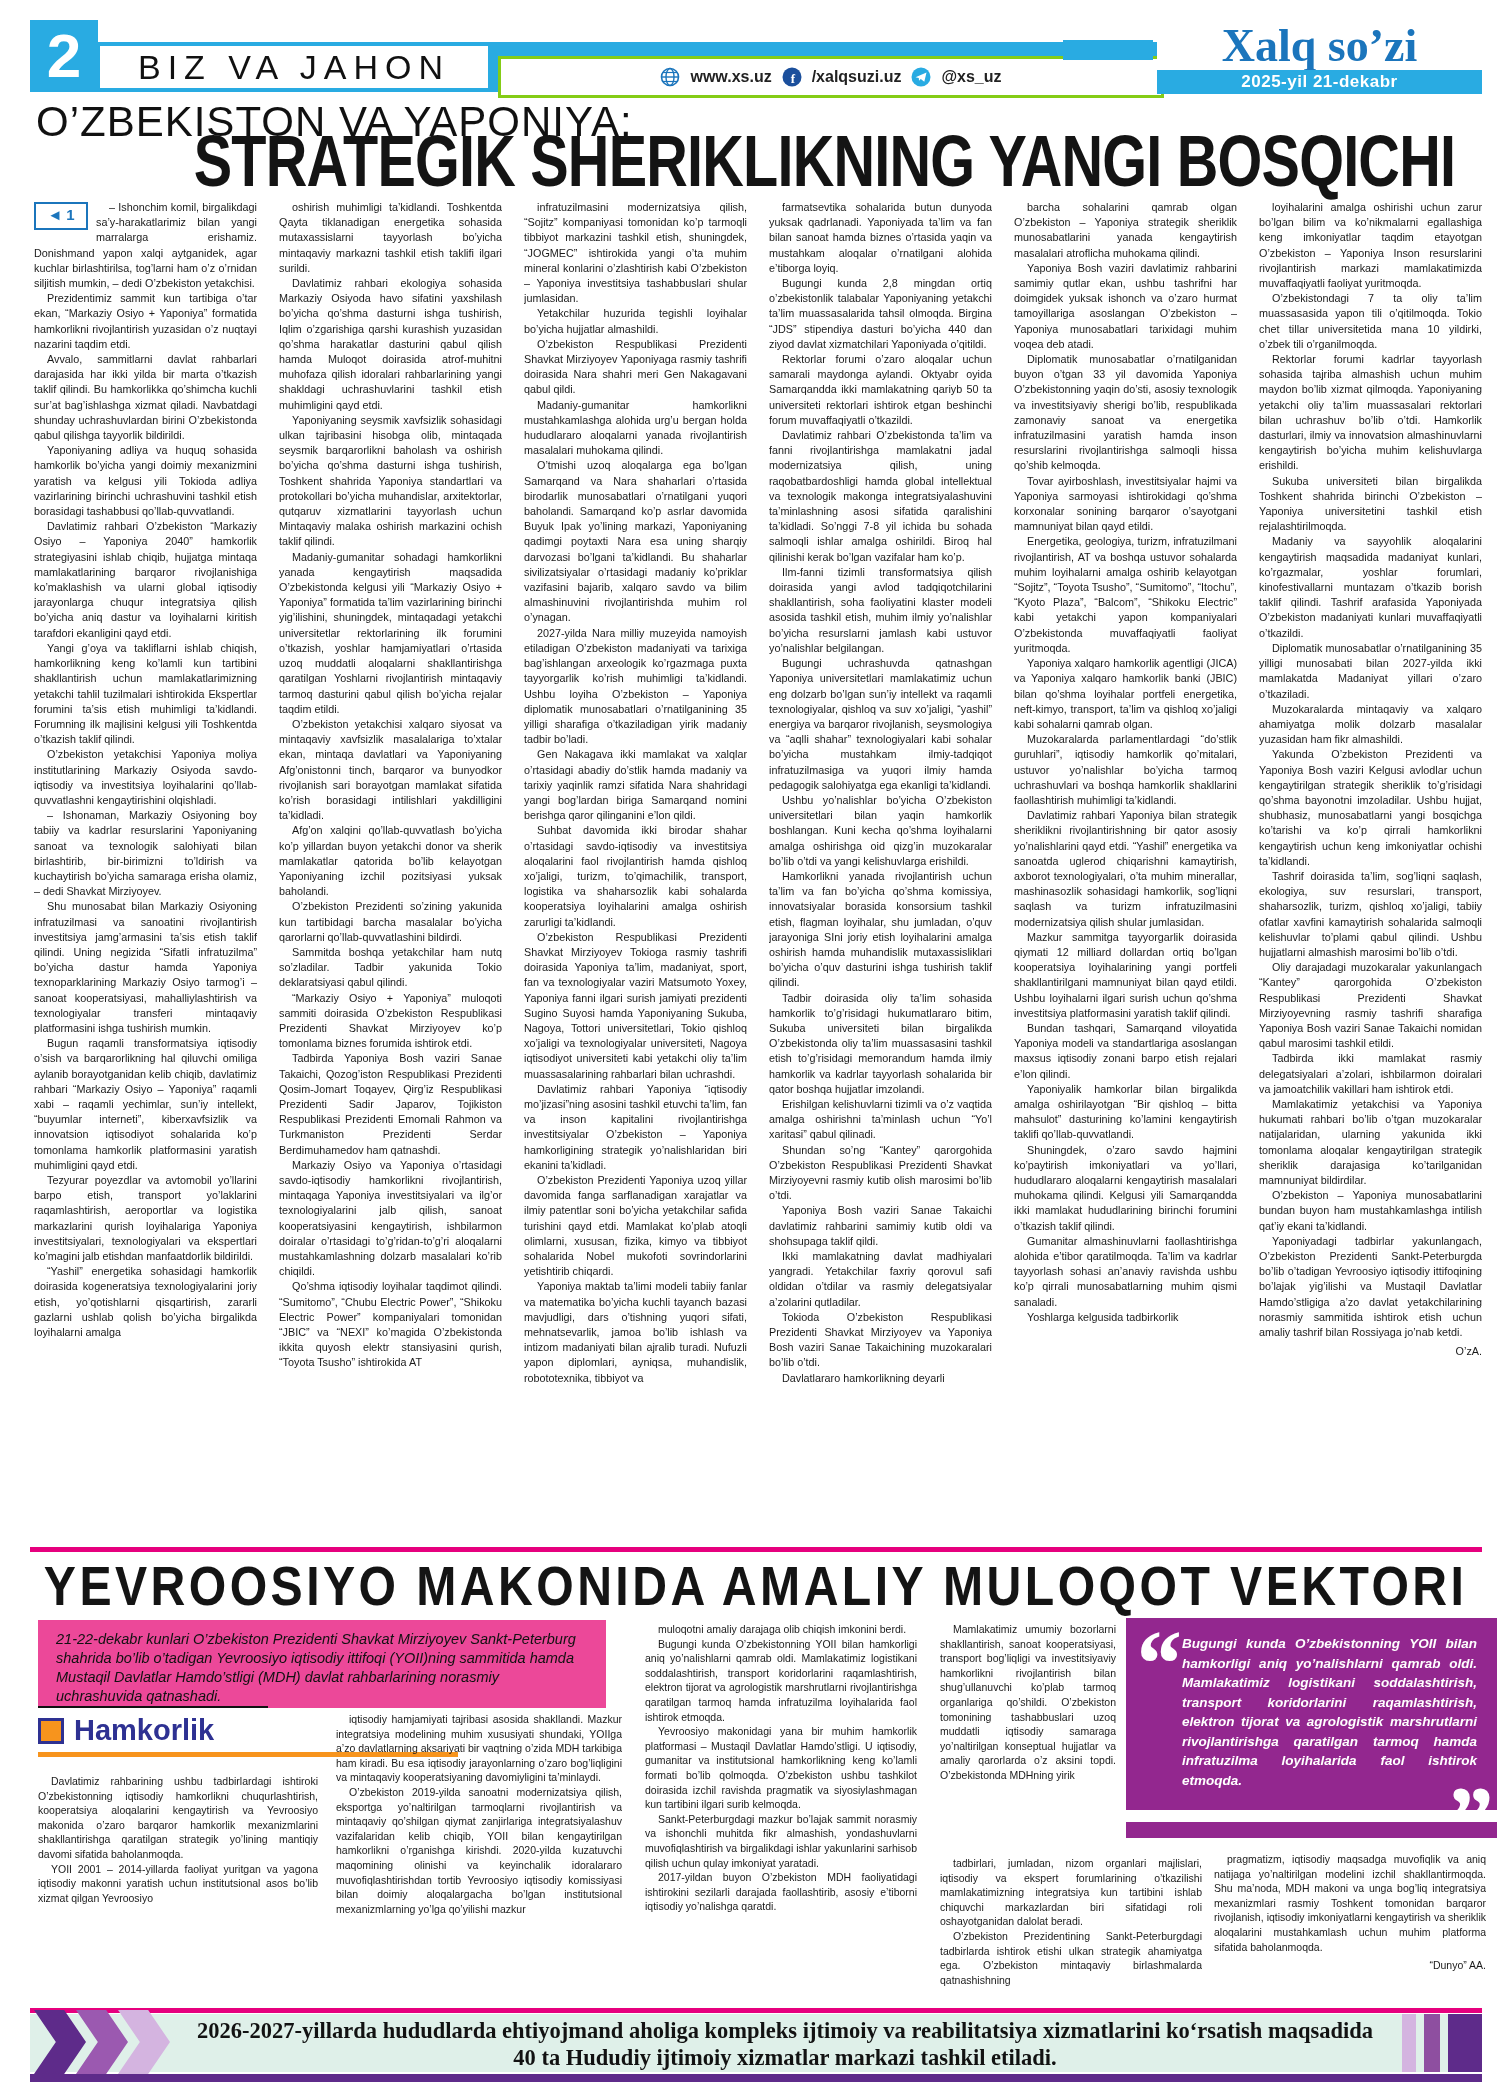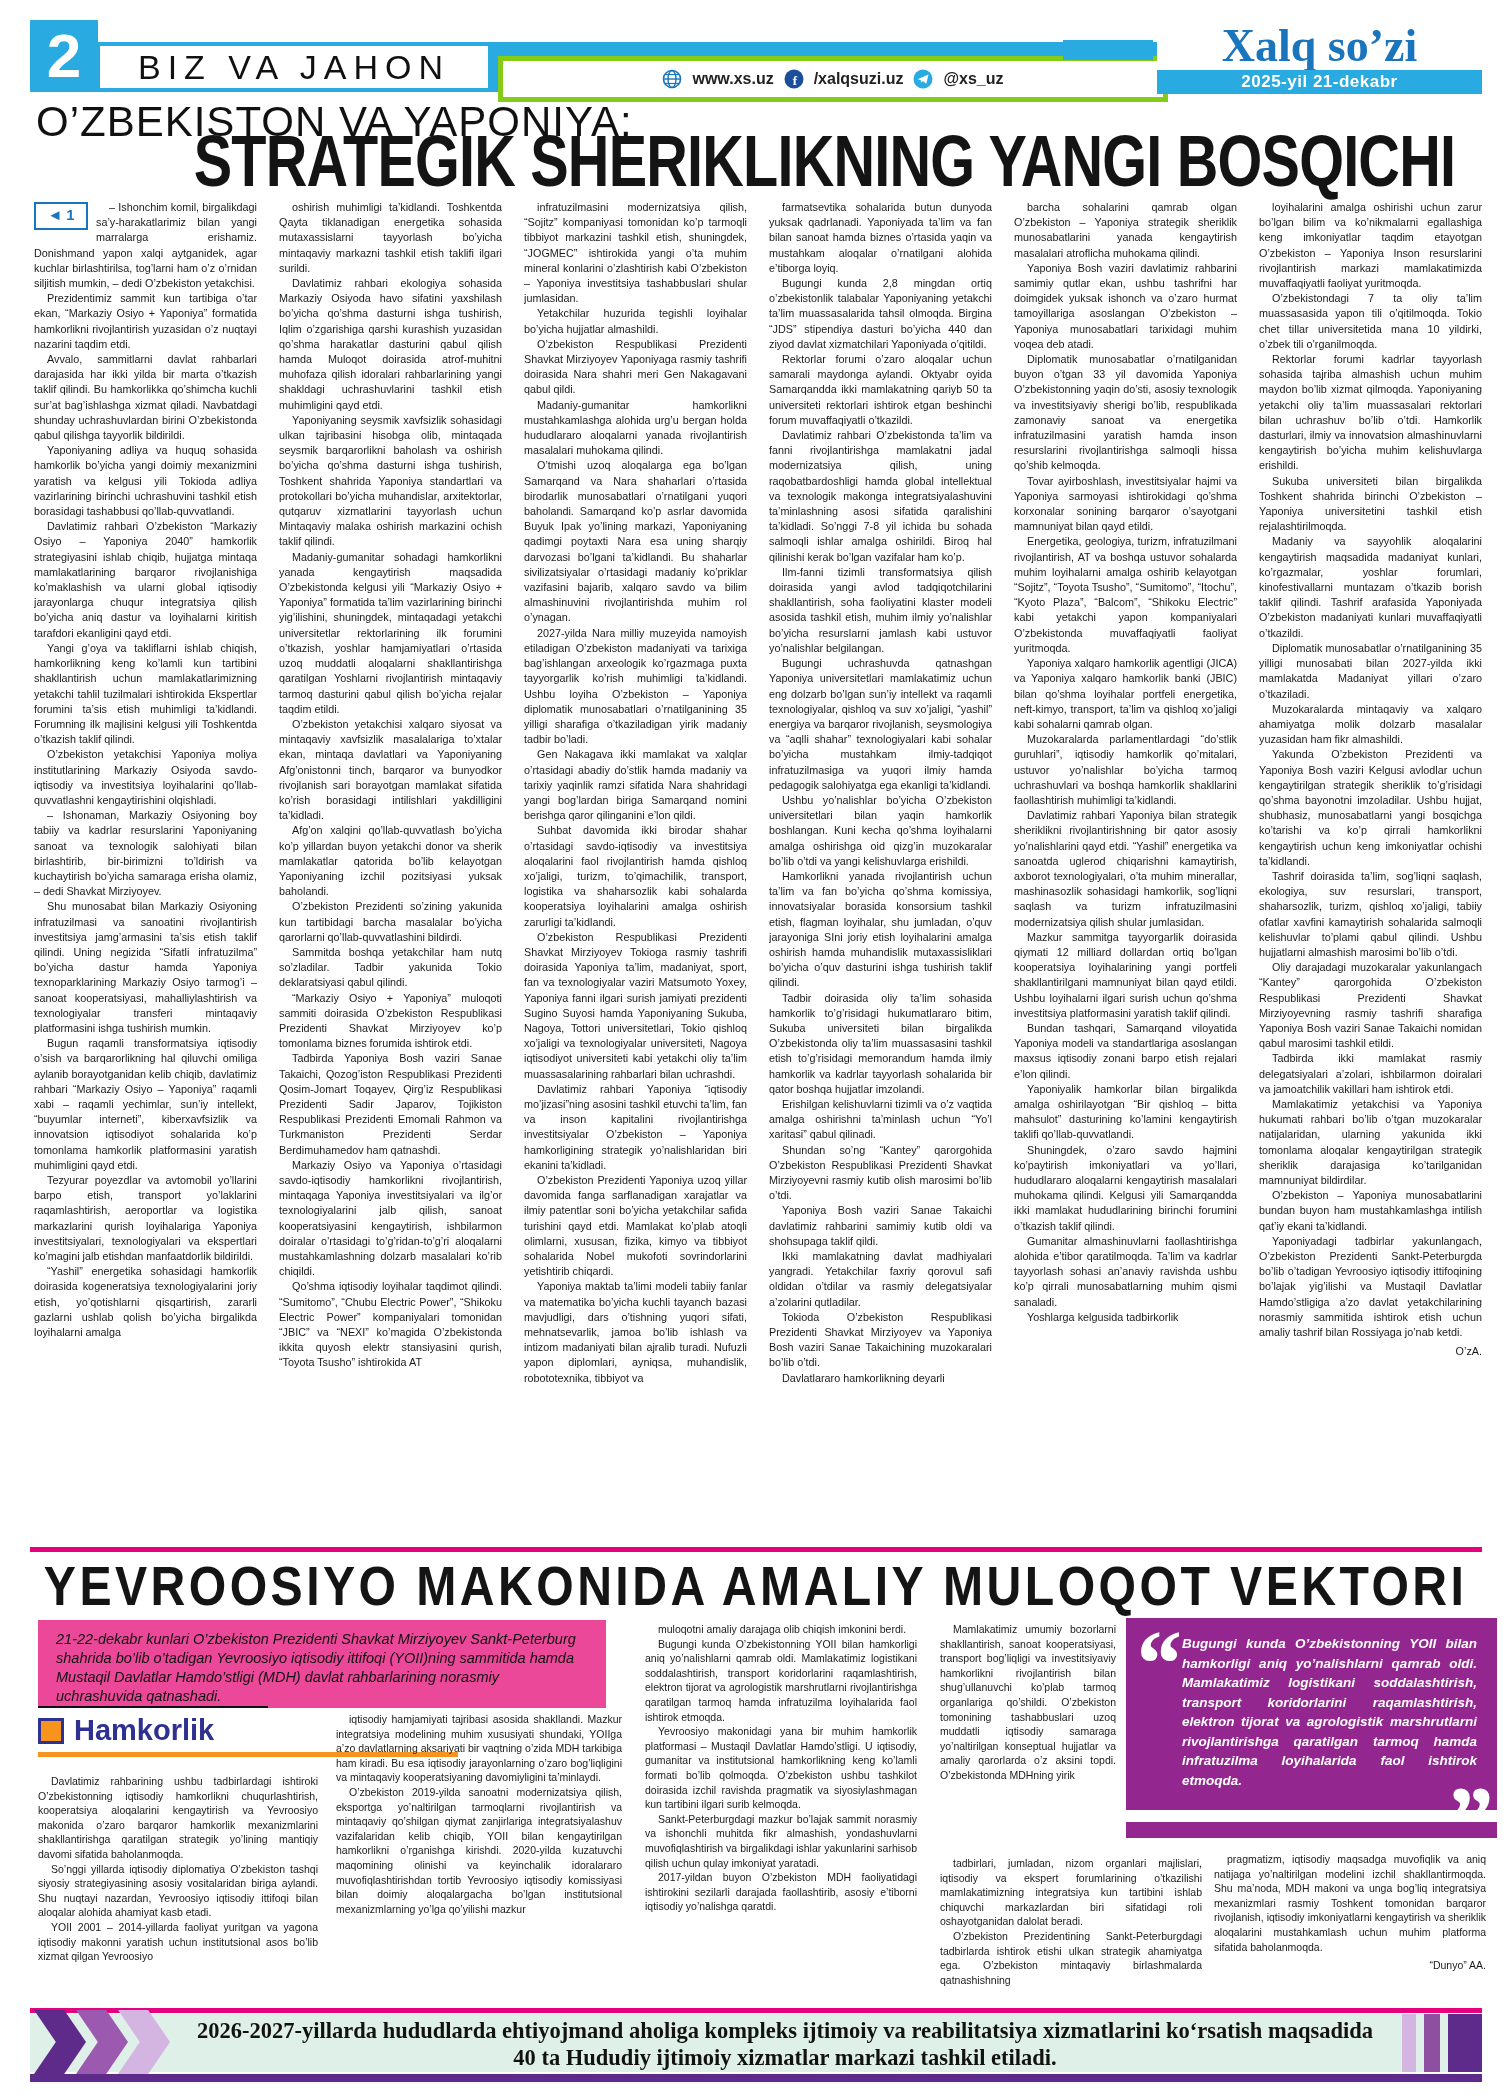--- a/index.html
+++ b/index.html
@@ -7,21 +7,21 @@
         font-family:"Liberation Sans",sans-serif;color:#1a1a1a;}
   
   .mast-bar{position:absolute;left:30px;top:42px;width:1452px;height:50px;background:#29ABE2;}
   .pagenum-block{position:absolute;left:30px;top:20px;width:68px;height:72px;background:#29ABE2;
         display:flex;align-items:center;justify-content:center;}
   .pagenum-block span{color:#fff;font-size:62px;font-weight:bold;line-height:1;}
   .section-box{position:absolute;left:100px;top:46px;width:388px;height:42px;background:#fff;
         display:flex;align-items:center;justify-content:center;}
   .section-box span{font-size:34px;letter-spacing:7px;color:#111;}
   .social-box{position:absolute;left:498px;top:56px;width:660px;height:36px;background:#fff;
-        border:5px solid #84cc16;display:flex;align-items:center;justify-content:center;gap:10px;
+        border:3px solid #84cc16;display:flex;align-items:center;justify-content:center;gap:10px;
         font-size:16px;font-weight:bold;color:#222;}
   .social-box .icn{display:inline-flex;width:20px;height:20px;}
   .logo-strip{position:absolute;left:1063px;top:40px;width:90px;height:20px;background:#29ABE2;}
   .logo-area{position:absolute;left:1157px;top:20px;width:325px;height:50px;background:#fff;
         display:flex;align-items:center;justify-content:center;}
   .logo-area span{font-family:"Liberation Serif",serif;font-weight:bold;font-size:46px;color:#1B75BC;}
   .date-bar{position:absolute;left:1157px;top:70px;width:325px;height:24px;background:#29ABE2;
         display:flex;align-items:center;justify-content:center;}
   .date-bar span{color:#fff;font-weight:bold;font-size:17px;letter-spacing:.5px;}
   
@@ -254,21 +254,20 @@
     <div class="topline"></div>
     <div class="row">
       <span class="sq"></span>
       <span class="lbl">Hamkorlik</span>
     </div>
     <div class="orange"></div>
   </div>
   <div class="a2col" id="a2c1">
       <div>
         <p>Davlatimiz rahbarining ushbu tadbirlardagi ishtiroki O’zbekistonning iqtisodiy hamkorlikni chuqurlashtirish, kooperatsiya aloqalarini kengaytirish va Yevroosiyo makonida o’zaro barqaror hamkorlik mexanizmlarini shakllantirishga qaratilgan strategik yo’lining mantiqiy davomi sifatida baholanmoqda.</p>
-        <p>So’nggi yillarda iqtisodiy diplomatiya O’zbekiston tashqi siyosiy strategiyasining asosiy vositalaridan biriga aylandi. Shu nuqtayi nazardan, Yevroosiyo iqtisodiy ittifoqi bilan aloqalar alohida ahamiyat kasb etadi.</p>
         <p>YOII 2001 – 2014-yillarda faoliyat yuritgan va yagona iqtisodiy makonni yaratish uchun institutsional asos bo’lib xizmat qilgan Yevroosiyo</p>
       </div>
     </div>
   <div class="a2col" id="a2c2">
       <div>
         <p>iqtisodiy hamjamiyati tajribasi asosida shakllandi. Mazkur integratsiya modelining muhim xususiyati shundaki, YOIIga a’zo davlatlarning aksariyati bir vaqtning o’zida MDH tarkibiga ham kiradi. Bu esa iqtisodiy jarayonlarning o’zaro bog’liqligini va mintaqaviy kooperatsiyaning davomiyligini ta’minlaydi.</p>
         <p>O’zbekiston 2019-yilda sanoatni modernizatsiya qilish, eksportga yo’naltirilgan tarmoqlarni rivojlantirish va mintaqaviy qo’shilgan qiymat zanjirlariga integratsiyalashuv vazifalaridan kelib chiqib, YOII bilan kengaytirilgan hamkorlikni o’rganishga kirishdi. 2020-yilda kuzatuvchi maqomining olinishi va keyinchalik idoralararo muvofiqlashtirishdan tortib Yevroosiyo iqtisodiy komissiyasi bilan doimiy aloqalargacha bo’lgan institutsional mexanizmlarning yo’lga qo’yilishi mazkur</p>
       </div>
     </div>
   <div class="a2col" id="a2c3">

